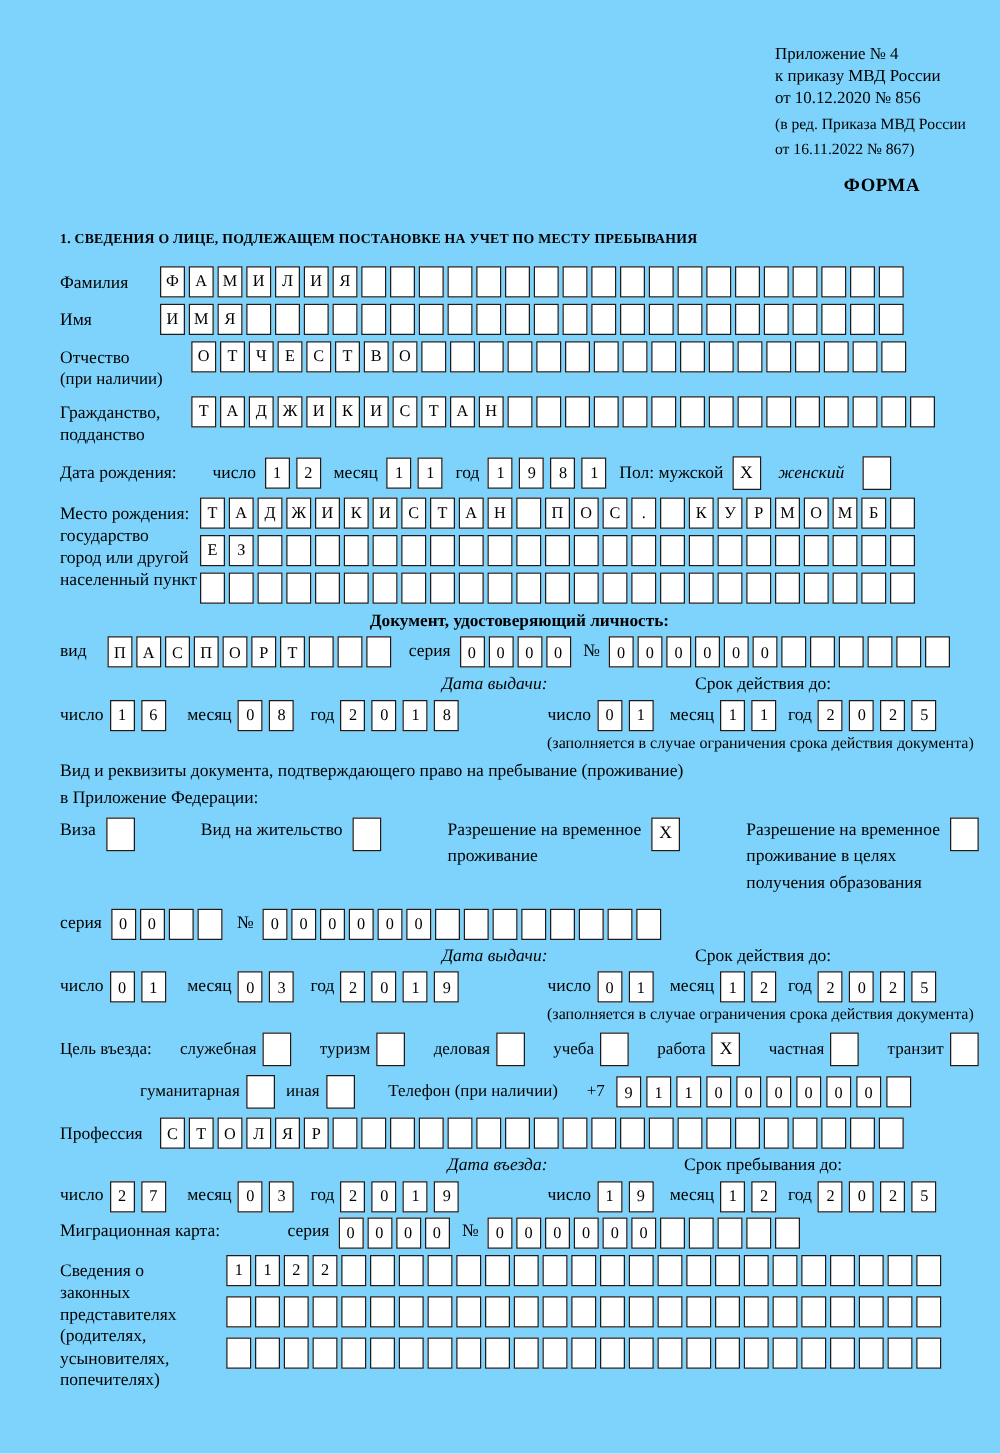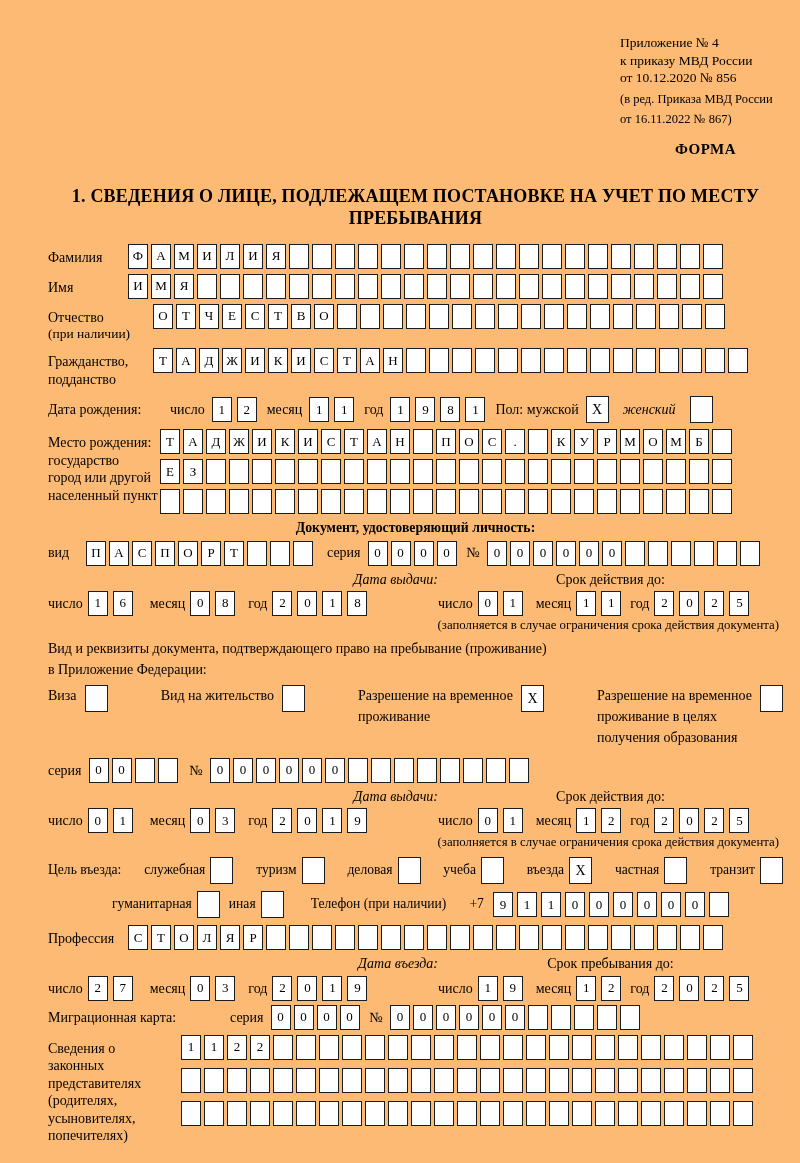--- a/index.html
+++ b/index.html
@@ -1,31 +1,31 @@
 <!DOCTYPE html>
 <html><head>
 <meta charset="utf-8">
 <style>
   html,body{margin:0;padding:0;background:#fff;}
   .page{
     width:800px;height:1163px;box-sizing:border-box;
     padding:34px 17px 10px 48px;
-    background:#fdba74;color:#000;
+    background:#7dd3fc;color:#000;
     font-family:"Liberation Serif","DejaVu Serif",serif;
     font-size:14px;line-height:1.25;overflow:hidden;position:relative;
   }
   
   .hdr-block{width:195px;margin-left:572px;}
   .hdr-line{font-size:13.5px;line-height:1.3;}
   .hdr-rev{font-size:12.5px;line-height:1.3;margin-top:4px;}
   .forma{width:195px;margin-left:560px;text-align:center;font-weight:bold;font-size:15px;margin-top:13px;letter-spacing:.5px;}
   
   .title{ text-align:center;font-weight:bold;font-size:15px;margin-top:20px;line-height:1.45;}
   .blank-line{display:inline-block;width:56px;border-bottom:1.6px solid #222;height:14px;margin-left:10px;}
-  .sec-head{text-align:center;font-weight:bold;font-size:18px;margin-top:26px;margin-bottom:14px;letter-spacing:.2px;}
+  .sec-head{font-weight:bold;font-size:11px;margin-top:26px;margin-bottom:14px;letter-spacing:.2px;}
   
   .frow{display:flex;align-items:flex-start;margin-bottom:5px;}
   .flabel{flex-shrink:0;padding-top:5px;}
   .w80{width:80px;} .w105{width:105px;} .w112{width:112px;} .w120{width:122px;} .w133{width:133px;}
   .sub{font-size:13.5px;}
   .cells{display:flex;gap:3px;flex-wrap:nowrap;}
   .cells.stack{margin-bottom:5px;}
   .cell{
     width:18px;height:23px;border:1.7px solid #1c1c1c;flex-shrink:0;
     display:inline-flex;align-items:center;justify-content:center;
@@ -522,21 +522,21 @@
       </span>
     <span class="popt">
         <span>деловая</span>
         <span class="box"></span>
       </span>
     <span class="popt">
         <span>учеба</span>
         <span class="box"></span>
       </span>
     <span class="popt">
-        <span>въезда</span>
+        <span>работа</span>
         <span class="box">X</span>
       </span>
     <span class="popt">
         <span>частная</span>
         <span class="box"></span>
       </span>
     <span class="popt">
         <span>транзит</span>
         <span class="box"></span>
       </span>

